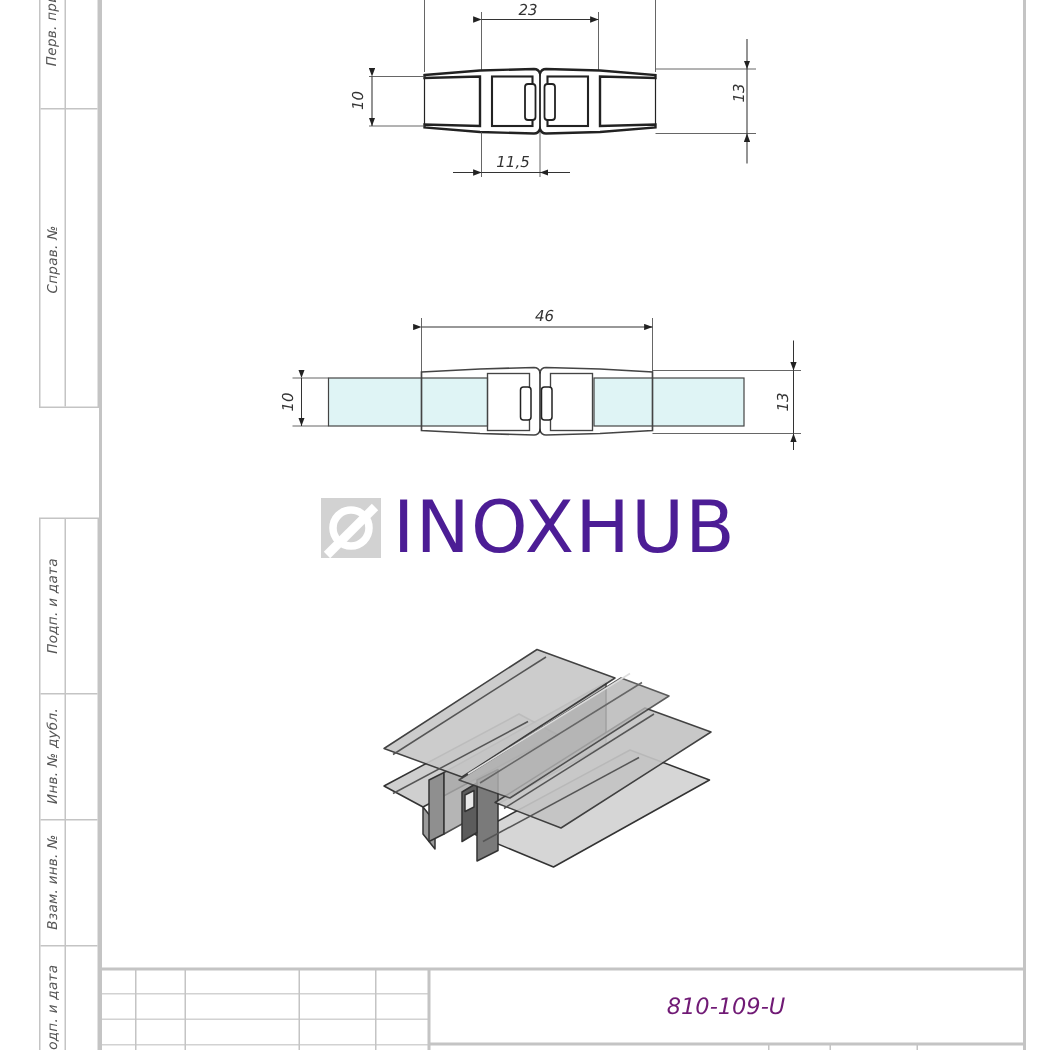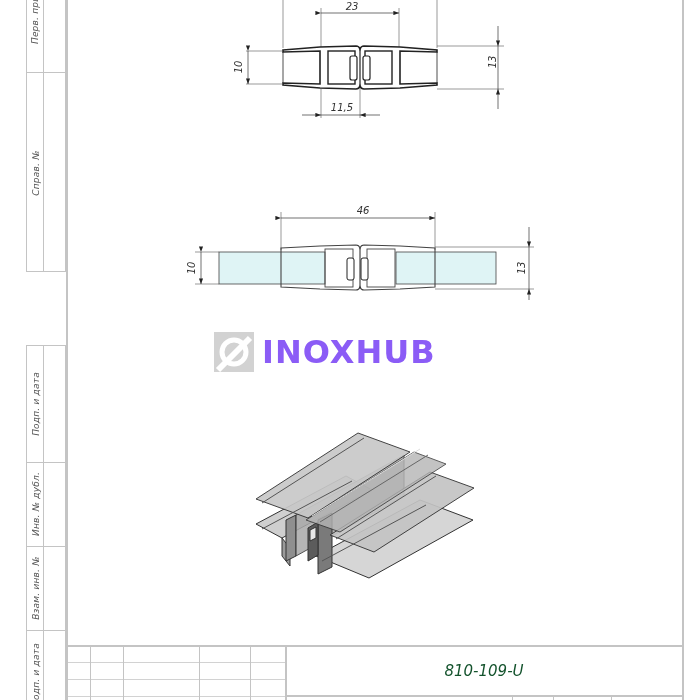--- a/index.html
+++ b/index.html
@@ -12,23 +12,23 @@
   .side-col .div { position: absolute; left: 16px; top: 0; bottom: 0; width: 0; border-left: 1px solid #c4c4c4; }
   .side-label { position: absolute; left: 1px; width: 15px; display: flex; align-items: center; justify-content: center; }
   .side-label span { transform: rotate(-90deg); white-space: nowrap; font-family: "DejaVu Sans", sans-serif;
            font-style: italic; font-size: 9px; color: #555; letter-spacing: 0.2px; }
   .title-block { position: absolute; left: 68px; top: 645px; width: 614px; height: 60px;
            border-top: 2px solid #c4c4c4; }
   .tb-line-h { position: absolute; height: 0; border-top: 1px solid #d2d2d2; }
   .tb-line-v { position: absolute; width: 0; border-left: 1px solid #c4c4c4; }
   .doc-code { position: absolute; left: 286px; top: 655px; width: 396px; height: 32px;
            display: flex; align-items: center; justify-content: center;
-           font-family: "DejaVu Sans", sans-serif; font-style: italic; font-size: 15px; color: #14532d; }
+           font-family: "DejaVu Sans", sans-serif; font-style: italic; font-size: 15px; color: #701a75; }
   .watermark { position: absolute; left: 212px; top: 330px; height: 44px; display: flex; align-items: center; }
-  .wm-text { font-family: "DejaVu Sans", sans-serif; font-weight: bold; font-size: 32px; color: #8b5cf6;
+  .wm-text { font-family: "DejaVu Sans", sans-serif; font-weight: normal; font-size: 48px; color: #4c1d95;
            letter-spacing: 1px; margin-left: 6px; line-height: 44px; }
   .dim-text { font-family: "DejaVu Sans", sans-serif; font-style: italic; font-size: 10px; fill: #333; }
   svg { position: absolute; left: 0; top: 0; }
 </style>
 </head>
 <body>
 
 <div class="sheet">
 
   <div class="frame"></div>

